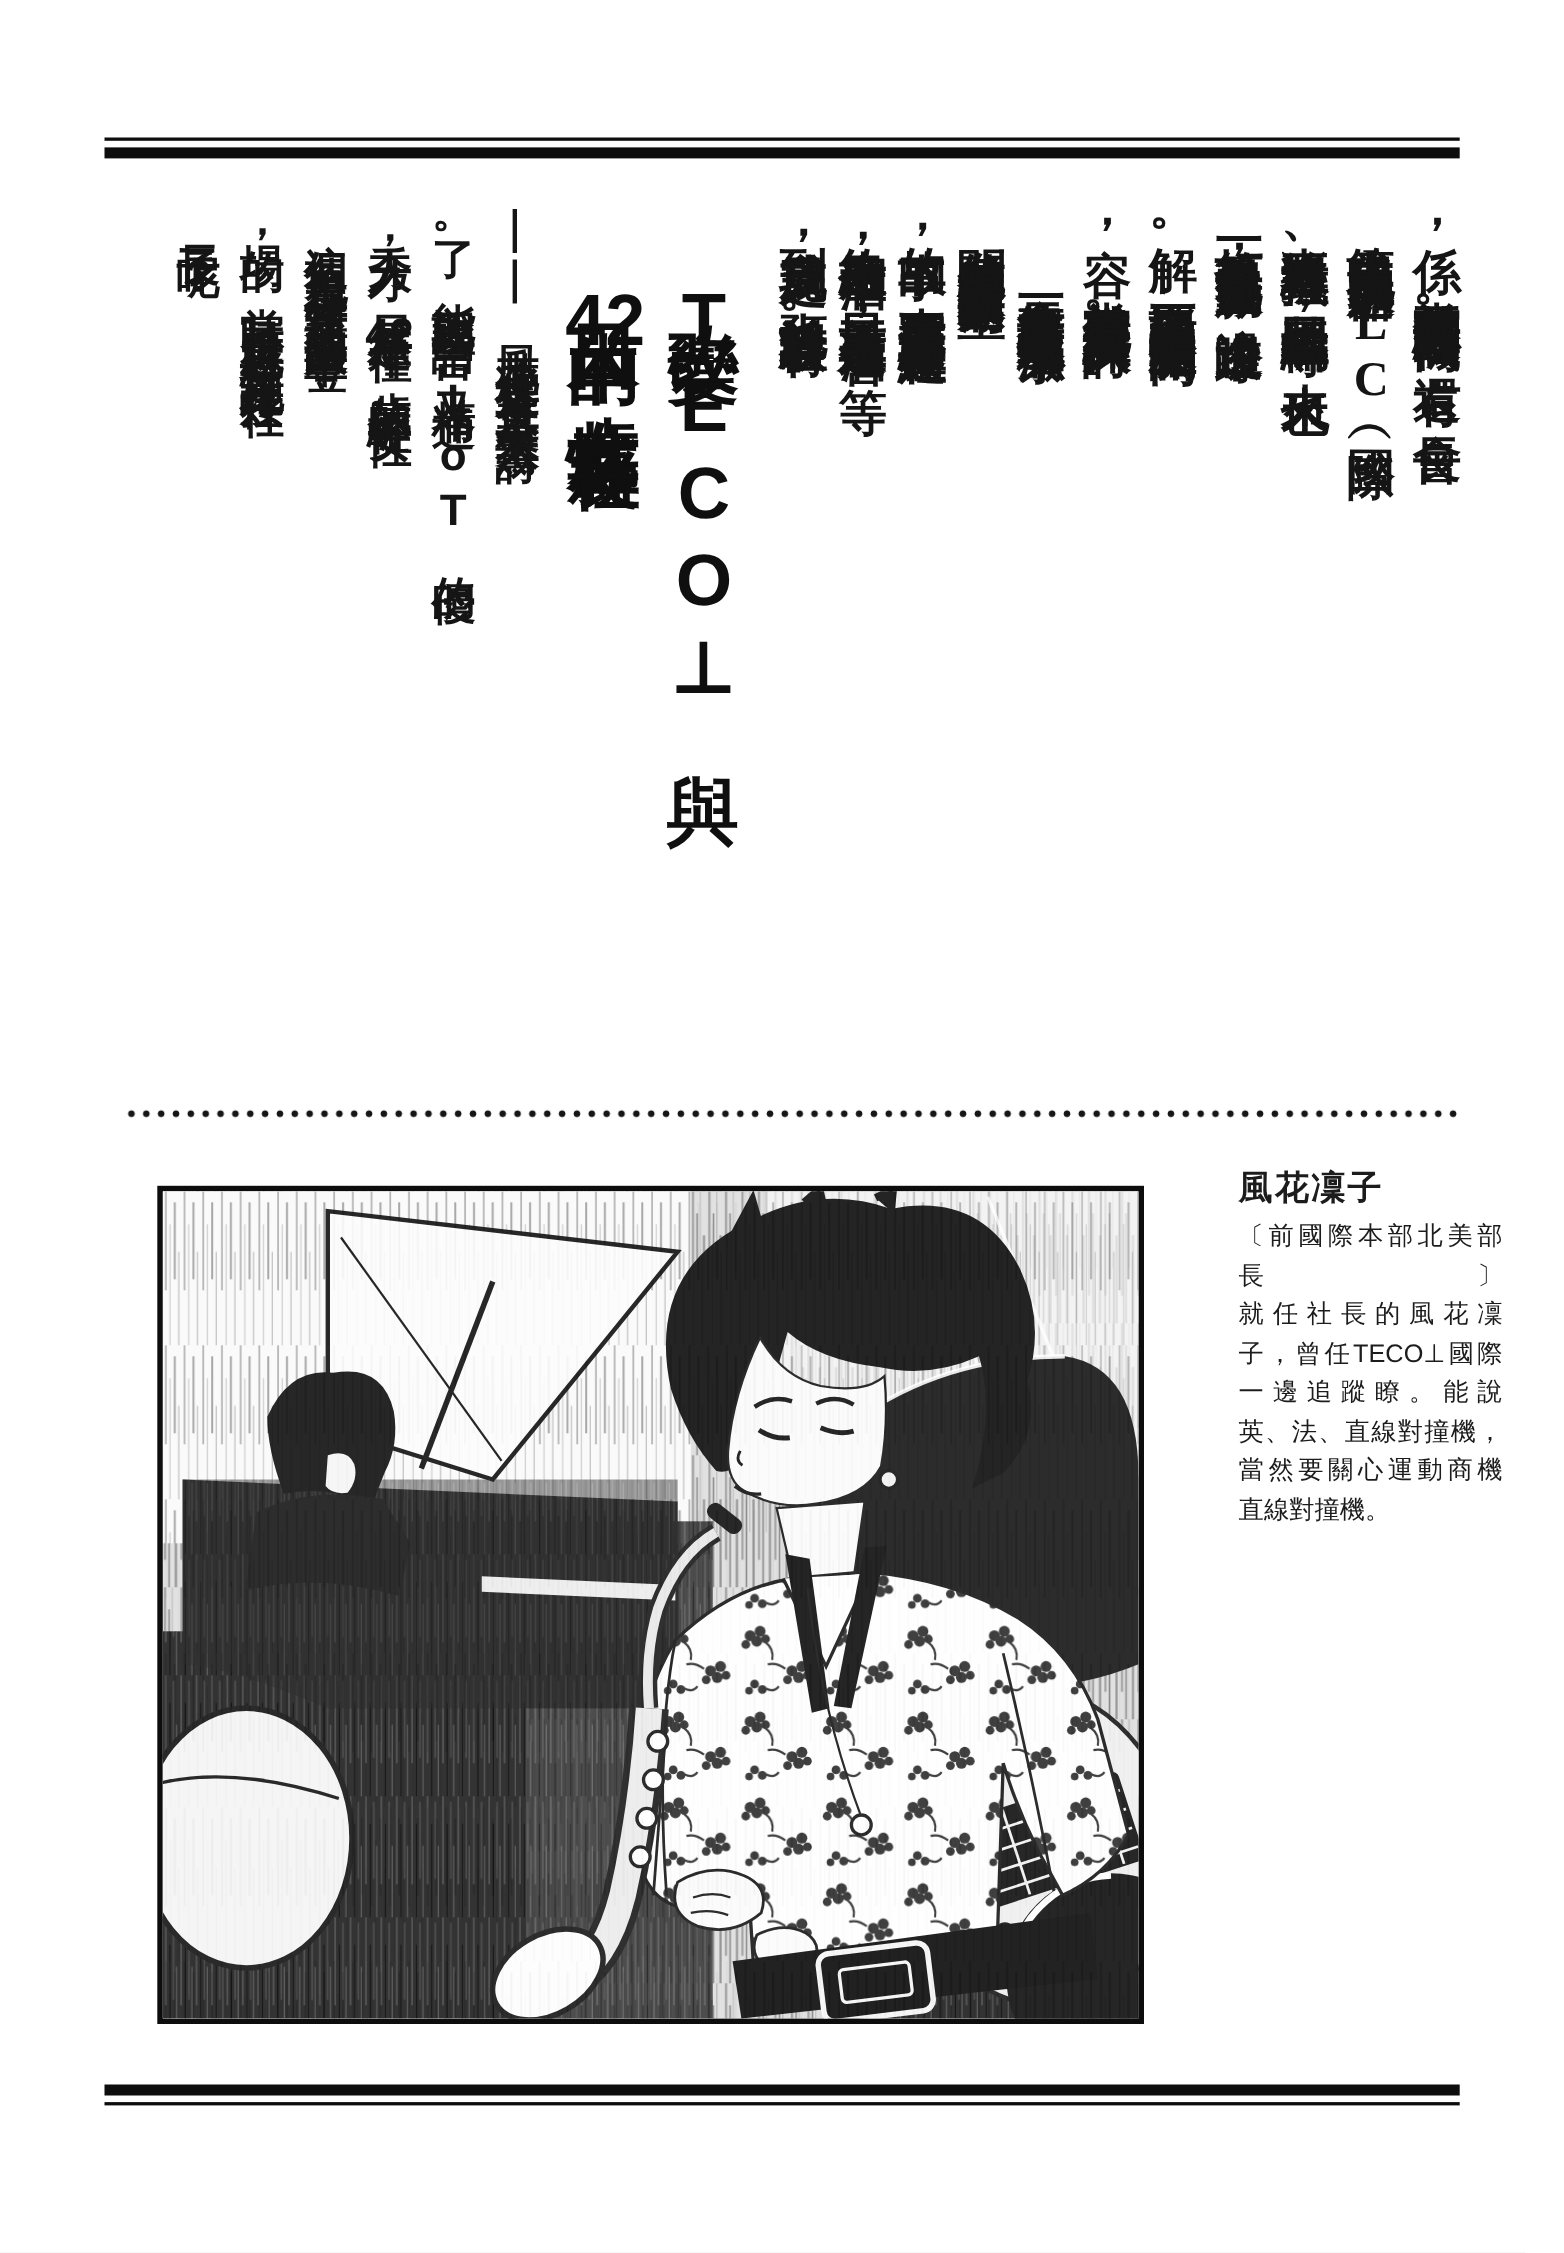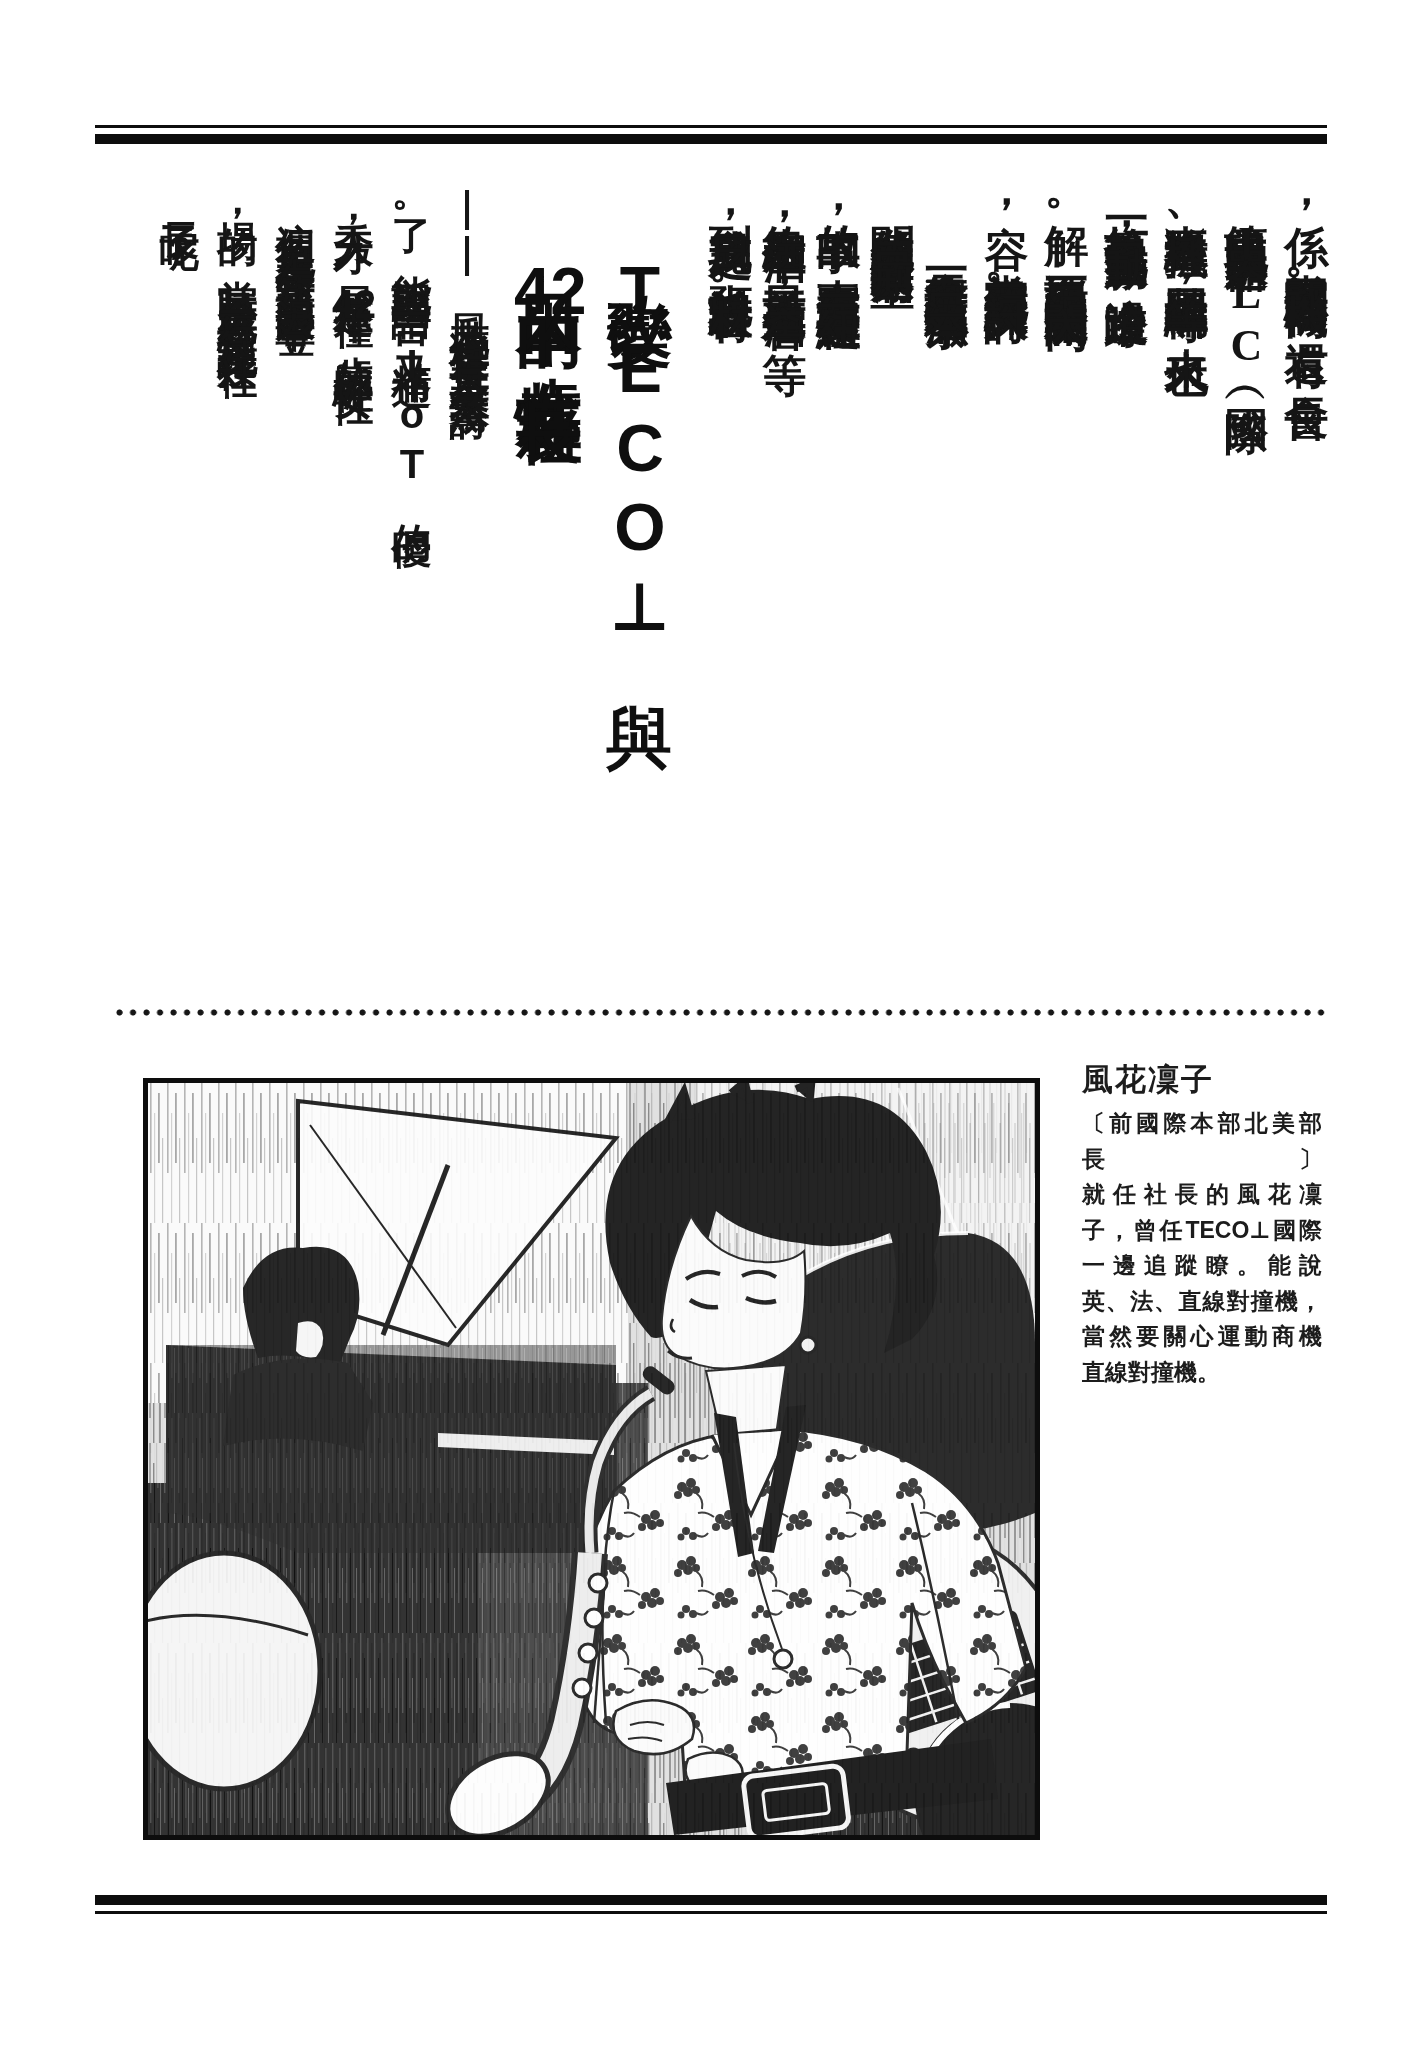--- a/index.html
+++ b/index.html
@@ -28,24 +28,24 @@
   .dots{position:absolute;left:115px;top:1008px;width:1214px;height:9px;
         background-image:radial-gradient(circle at 4.5px 4.5px,#161616 2.7px,transparent 3.4px);
         background-size:13.5px 9px;background-repeat:repeat-x;}
 
   
   .illo{position:absolute;left:143px;top:1078px;width:897px;height:762px;
         border:5px solid #0d0d0d;box-sizing:border-box;background:#fff;}
   .illo svg{display:block;width:887px;height:752px;}
 
   
-  .caption{position:absolute;left:1082px;top:1060px;width:240px;
+  .caption{position:absolute;left:1126px;top:1060px;width:240px;
         font-family:"Liberation Sans","DejaVu Sans",sans-serif;color:#1c1c1c;}
   .cap-title{font-size:31px;font-weight:700;line-height:40px;margin:0 0 6px 0;letter-spacing:2px;}
-  .cap-line{font-size:23px;font-weight:700;line-height:35.5px;
+  .cap-line{font-size:23px;font-weight:400;line-height:35.5px;
         text-align:justify;text-align-last:justify;}
   .cap-line.last{text-align-last:left;}
 </style>
 </head>
 <body>
 
 <div class="page">
 
   <div class="rule t-thin"></div>
   <div class="rule t-thick"></div>

